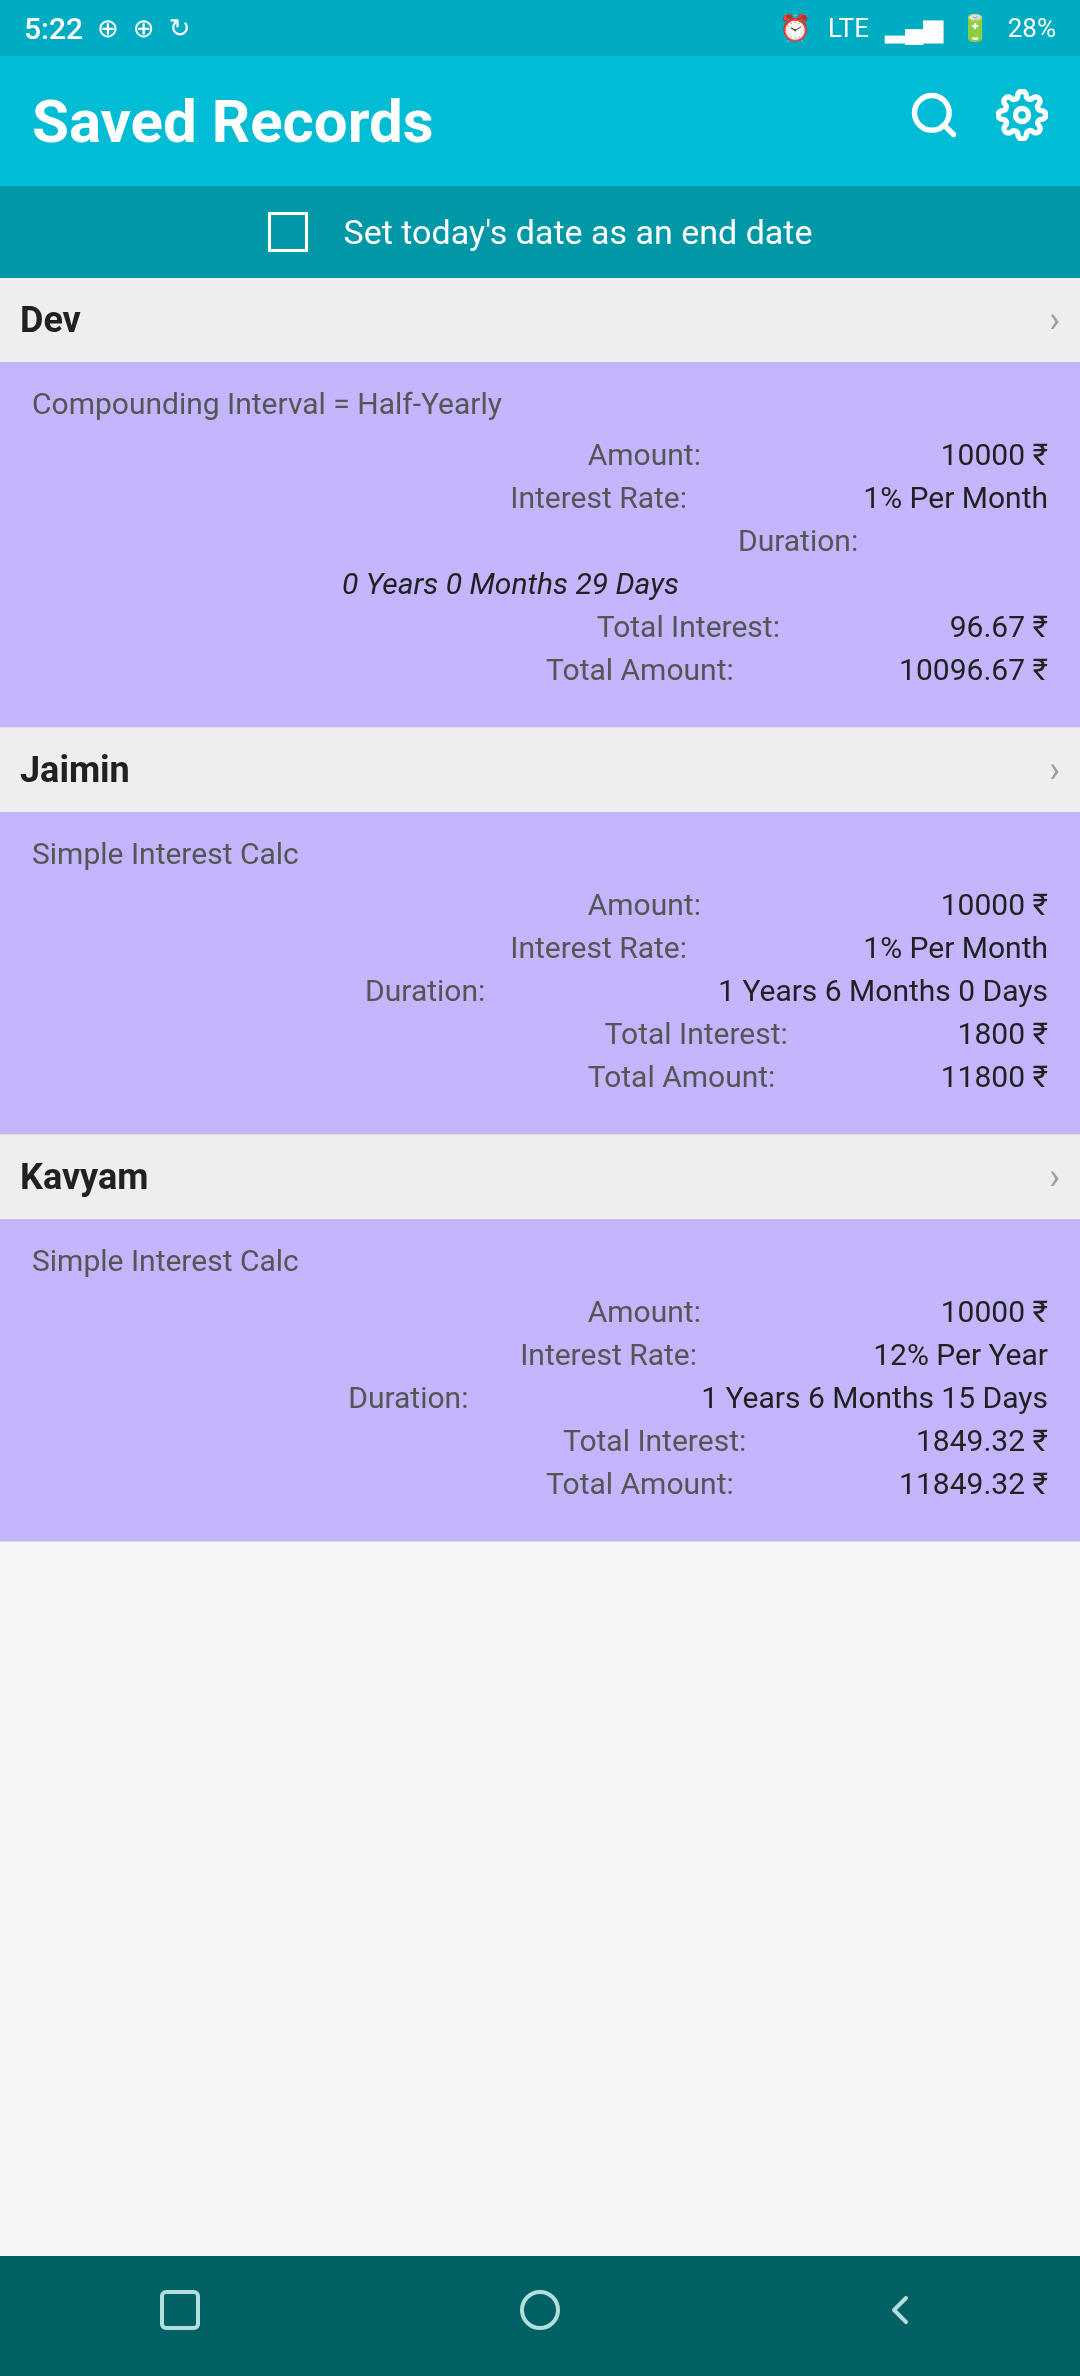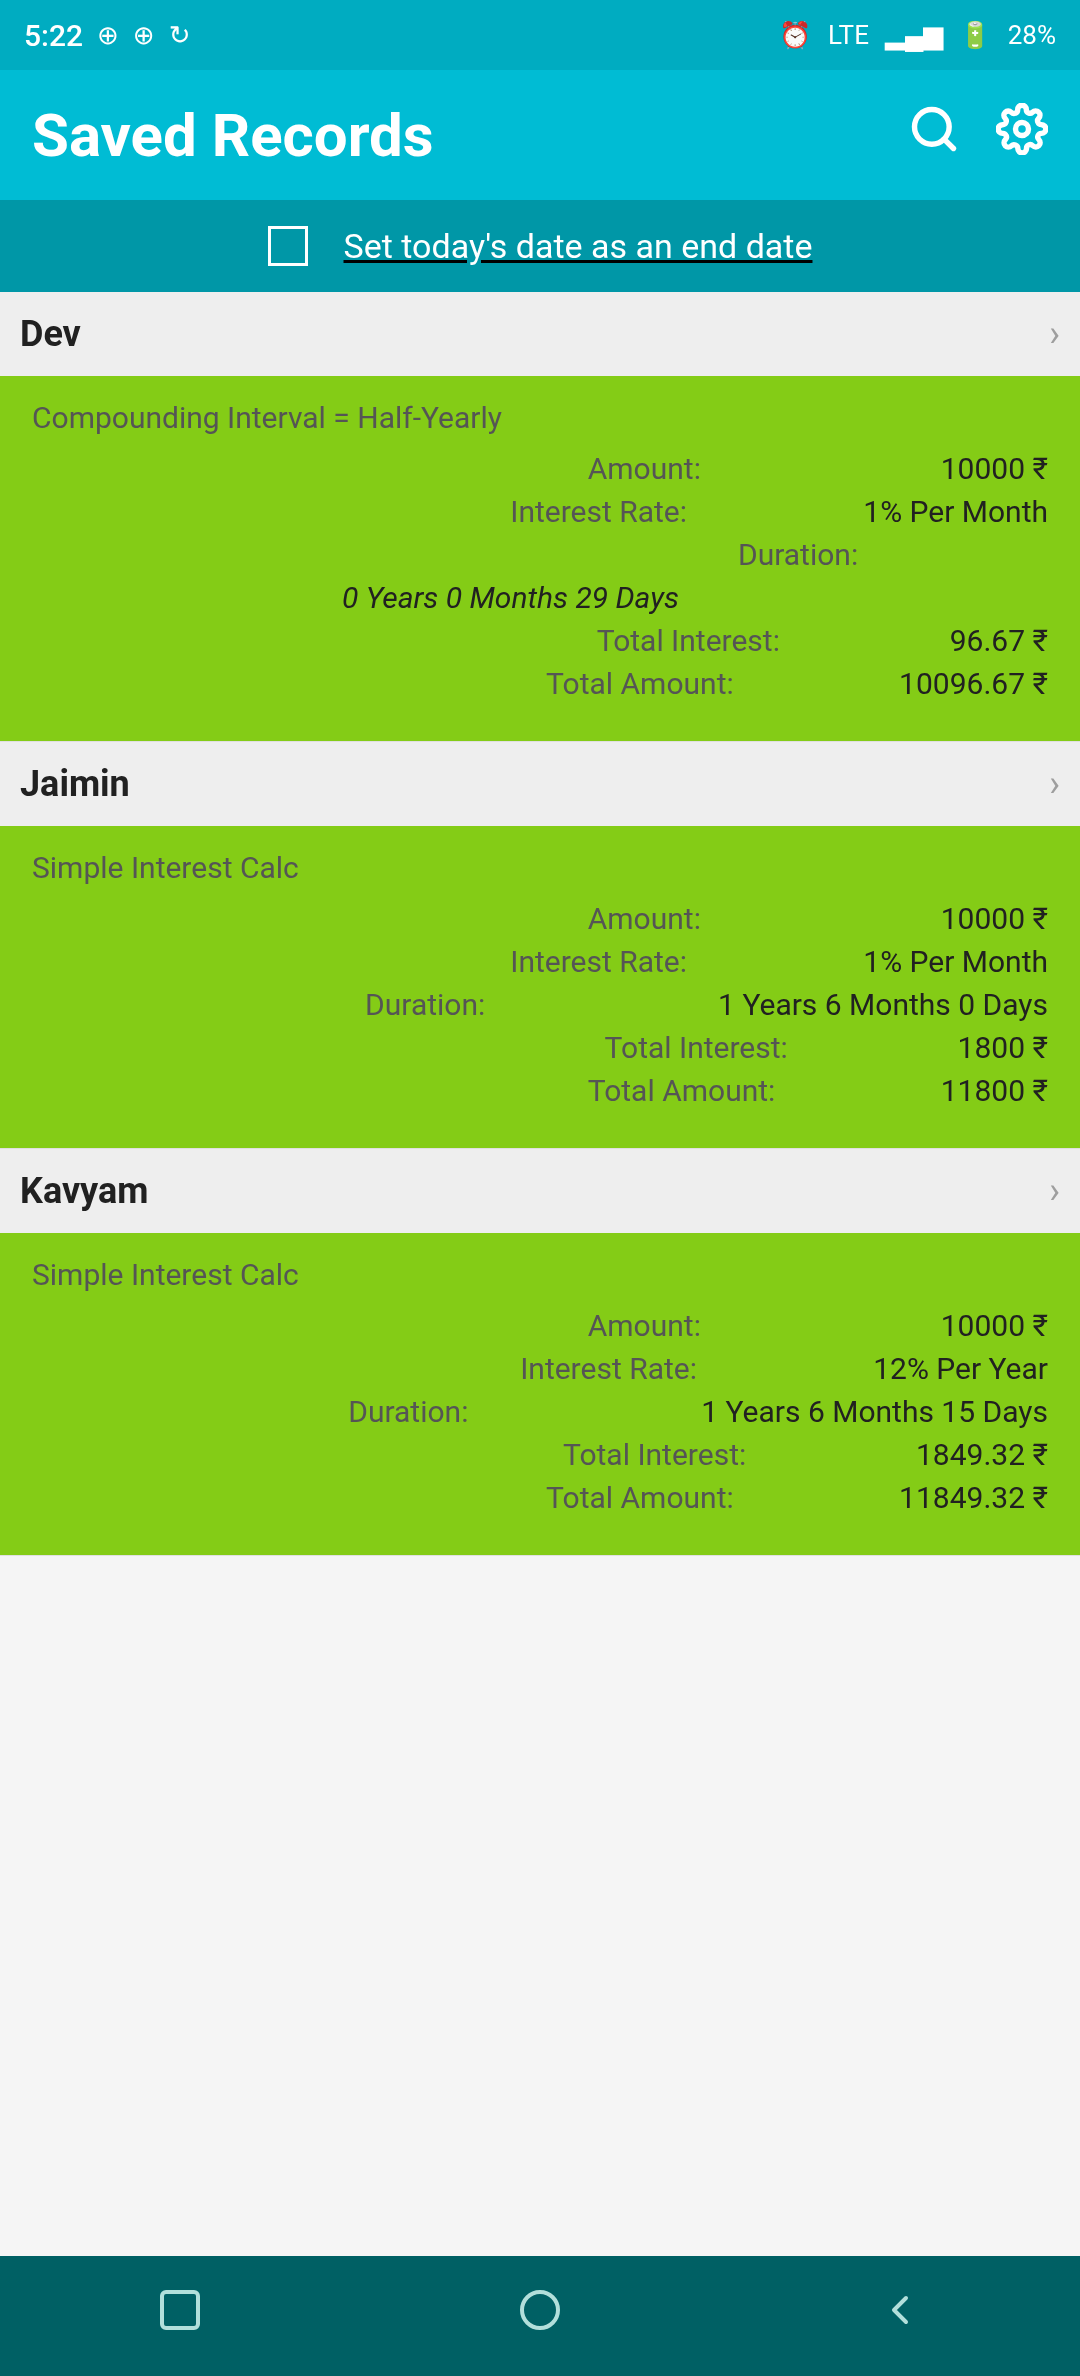--- a/index.html
+++ b/index.html
@@ -13,21 +13,21 @@
       font-family: 'Roboto', Arial, sans-serif;
       background: #f5f5f5;
       width: 1080px;
       min-height: 2376px;
       overflow-x: hidden;
     }
 
     
     .status-bar {
       background: #00acc1;
-      height: 70px;
+      height: 56px;
       display: flex;
       align-items: center;
       justify-content: space-between;
       padding: 0 24px;
       color: white;
     }
 
     .status-left {
       display: flex;
       align-items: center;
@@ -82,21 +82,20 @@
     }
 
     
     .end-date-banner {
       background: #0097a7;
       height: 92px;
       display: flex;
       align-items: center;
       justify-content: center;
       gap: 36px;
-      text-decoration: underline;
     }
 
     .end-date-checkbox {
       width: 40px;
       height: 40px;
       border: 3px solid white;
       background: transparent;
       display: flex;
       align-items: center;
       justify-content: center;
@@ -134,21 +133,21 @@
       color: #212121;
     }
 
     .record-chevron {
       color: #9e9e9e;
       font-size: 36px;
     }
 
     
     .record-details {
-      background: #84cc16;
+      background: #c4b5fd;
       padding: 24px 32px 32px 32px;
     }
 
     .record-type {
       font-size: 30px;
       color: #555555;
       margin-bottom: 16px;
     }
 
     .record-row {

